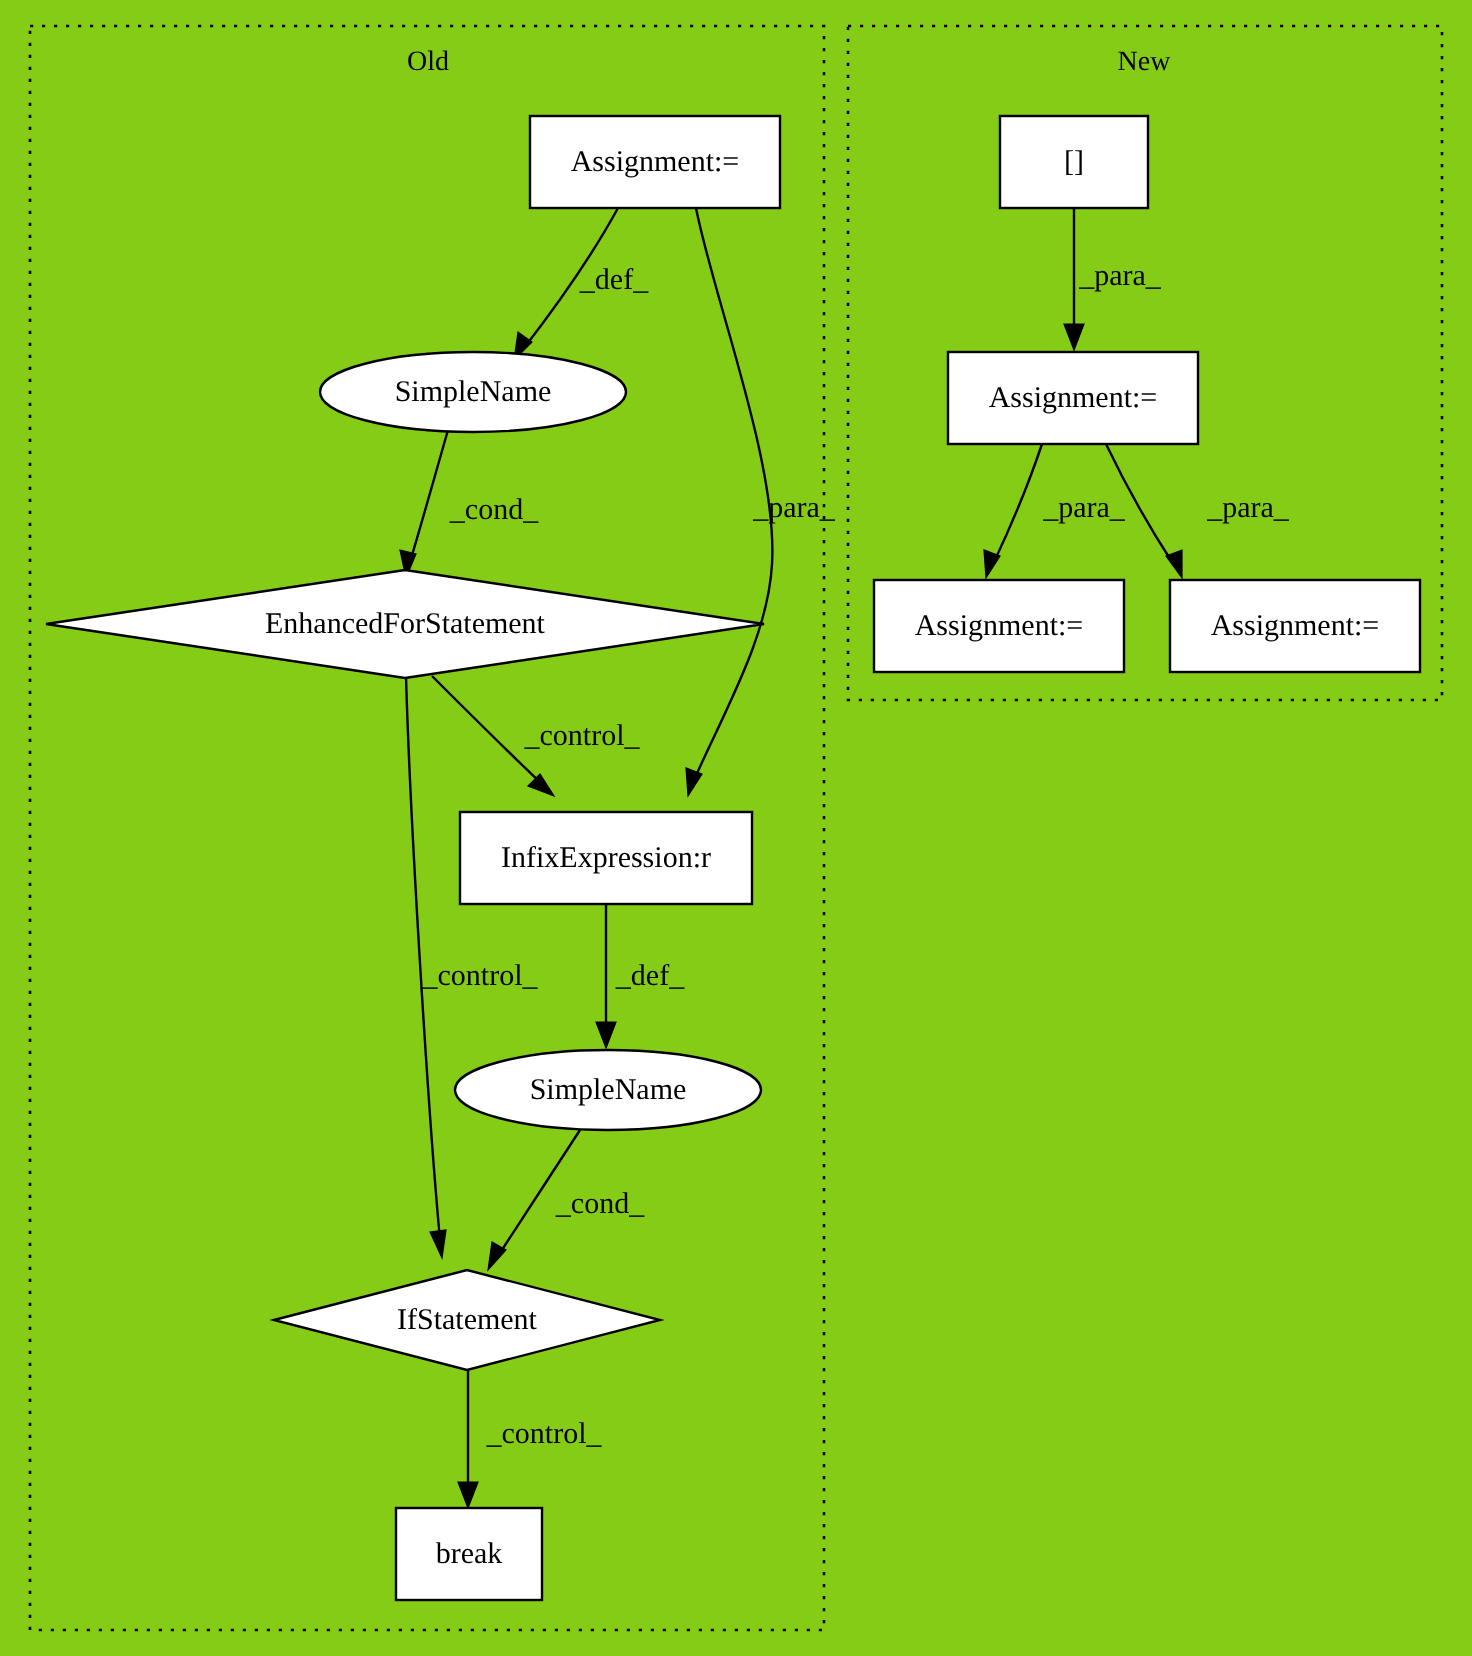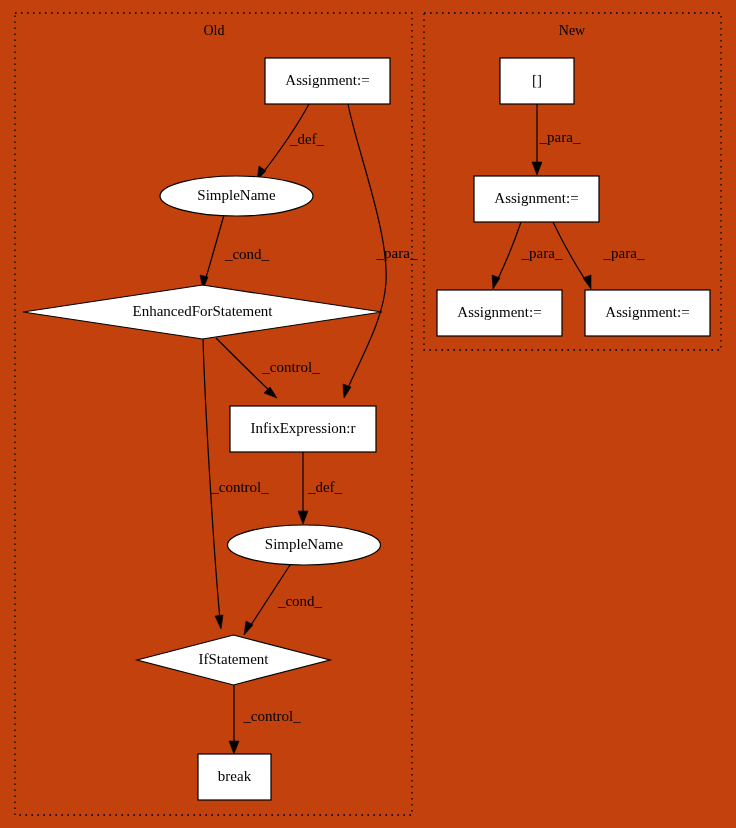--- a/index.html
+++ b/index.html
@@ -7,21 +7,21 @@
     padding: 0;
     background: #ffffff;
   }
   body {
     font-family: "Liberation Serif", "DejaVu Serif", serif;
   }
   #canvas {
     position: relative;
     width: 736px;
     height: 828px;
-    background: #c2410c;
+    background: #84cc16;
     overflow: hidden;
   }
   #graph-svg {
     position: absolute;
     left: 0;
     top: 0;
   }
   .cluster-label {
     font-family: "Liberation Serif", "DejaVu Serif", serif;
     font-size: 14px;

